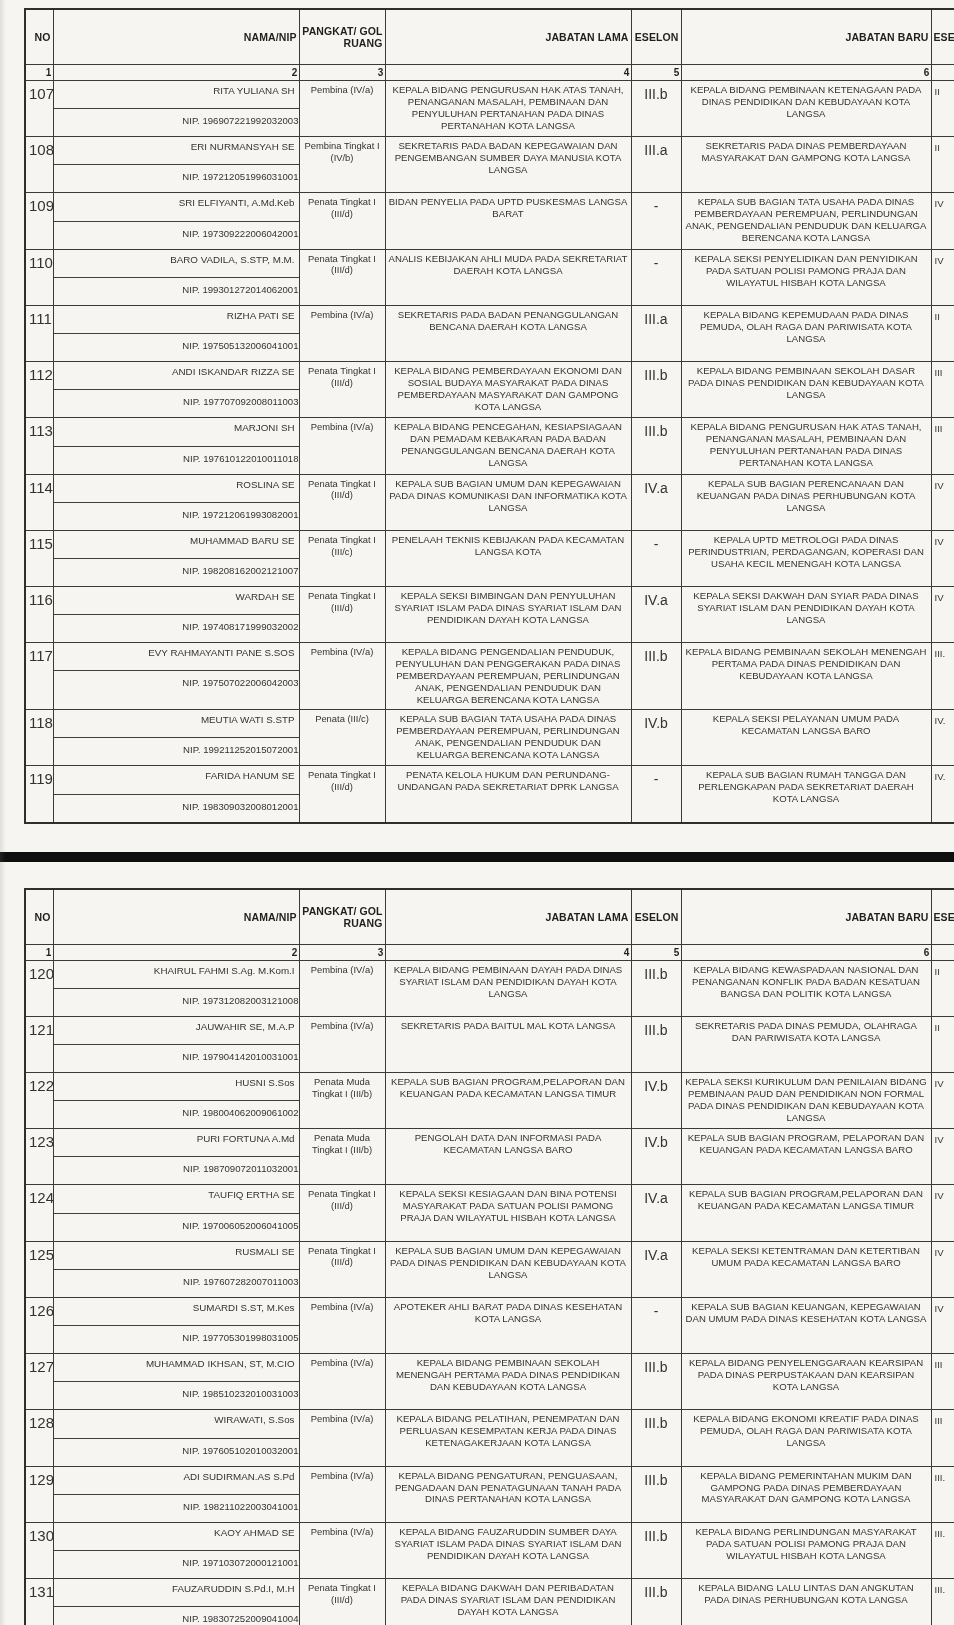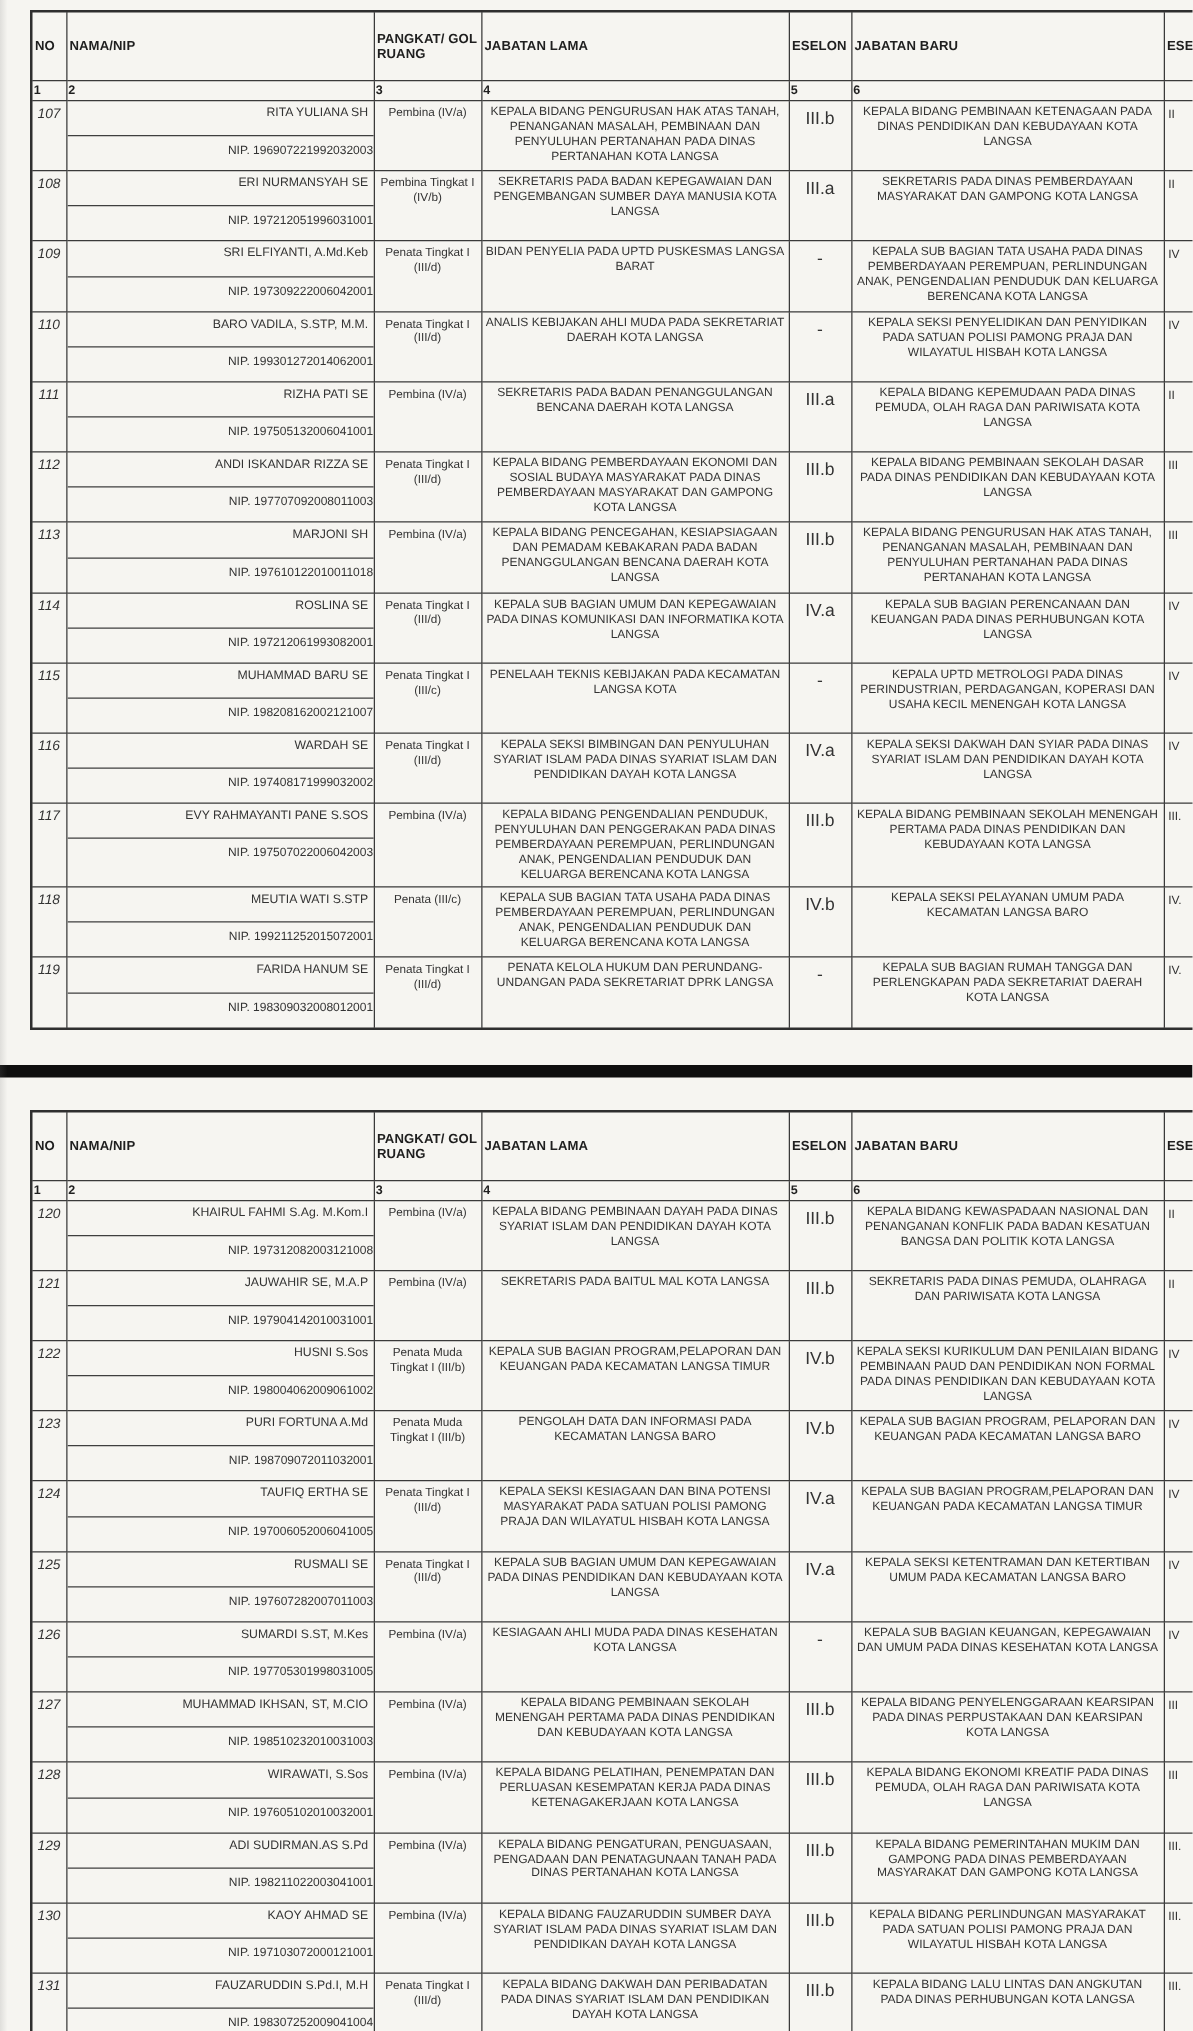--- a/index.html
+++ b/index.html
@@ -14,30 +14,30 @@
     background:linear-gradient(90deg, rgba(120,120,120,.18), rgba(120,120,120,0));}
   .sheet{margin-left:24px;}
   .sheet.first{padding-top:8px;}
   table{
     border-collapse:collapse;table-layout:fixed;width:966px;
     background:transparent;
   }
   th,td{border:1px solid #3a3a3a;overflow:hidden;}
   table{border:2px solid #2f2f2f;}
   thead th{
-    font-weight:bold;font-size:10.5px;text-align:left;vertical-align:middle;
+    font-weight:bold;font-size:10.5px;text-align:right;vertical-align:middle;
     letter-spacing:.1px;color:#1f1f1f;padding:2px;
   }
   tr.hrow th{height:50px;}
   tr.numrow th{height:13px;font-size:10px;padding:1px;}
   tbody td{
     font-size:9.6px;line-height:1.25;vertical-align:top;padding:3px;
     text-align:center;color:#333;
   }
-  td.c-no{text-align:center;font-size:11px;padding-top:4px;font-style:italic;}
+  td.c-no{text-align:center;font-size:15px;padding-top:4px;}
   td.c-nama{padding:0;text-align:right;}
   td.c-nama .nama{padding:4px 4px 11px 4px;border-bottom:1px solid #3f3f3f;font-size:9.8px;}
   td.c-nama .nip{padding:6px 0 9px 4px;font-size:9.6px;}
   td.c-pangkat{font-size:9.4px;text-align:center;}
   td.c-eselon{font-size:14px;padding-top:5px;}
   td.c-eselon2{text-align:left;padding-left:3px;font-size:9.6px;padding-top:5px;}
   th.h-eselon2{text-align:left;padding-left:2px;}
   .separator{
     width:954px;height:10px;background:#0f0f0f;margin:28px 0 26px 0;
   }
@@ -345,21 +345,21 @@
           <td class="c-jabatan">KEPALA SEKSI KETENTRAMAN DAN KETERTIBAN UMUM PADA KECAMATAN LANGSA BARO</td>
           <td class="c-eselon2">IV</td>
         </tr>
         <tr>
           <td class="c-no">126</td>
           <td class="c-nama">
             <div class="nama">SUMARDI S.ST, M.Kes</div>
             <div class="nip">NIP. 197705301998031005</div>
           </td>
           <td class="c-pangkat">Pembina (IV/a)</td>
-          <td class="c-jabatan">KESIAGAAN AHLI MUDA PADA DINAS KESEHATAN KOTA LANGSA</td>
+          <td class="c-jabatan">APOTEKER AHLI BARAT PADA DINAS KESEHATAN KOTA LANGSA</td>
           <td class="c-eselon">-</td>
           <td class="c-jabatan">KEPALA SUB BAGIAN KEUANGAN, KEPEGAWAIAN DAN UMUM  PADA DINAS KESEHATAN KOTA LANGSA</td>
           <td class="c-eselon2">IV</td>
         </tr>
         <tr>
           <td class="c-no">127</td>
           <td class="c-nama">
             <div class="nama">MUHAMMAD IKHSAN, ST, M.CIO</div>
             <div class="nip">NIP. 198510232010031003</div>
           </td>

